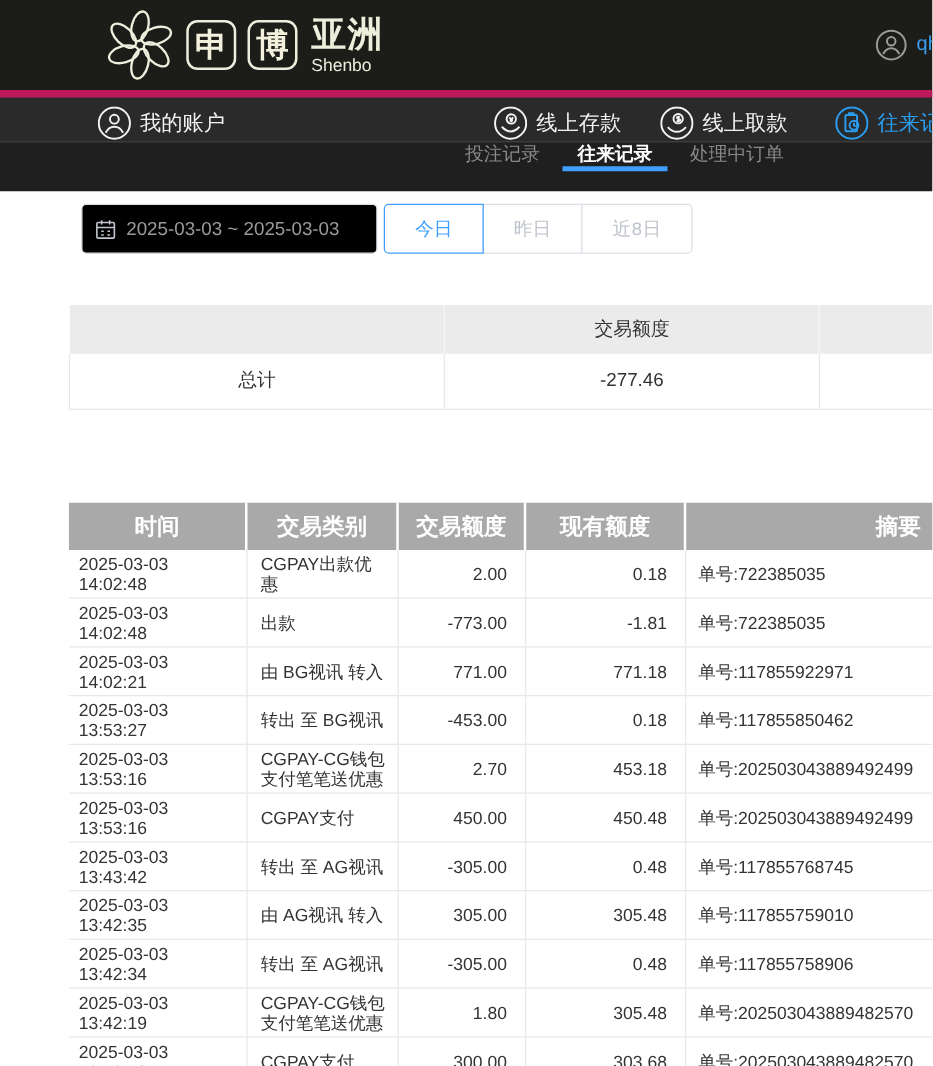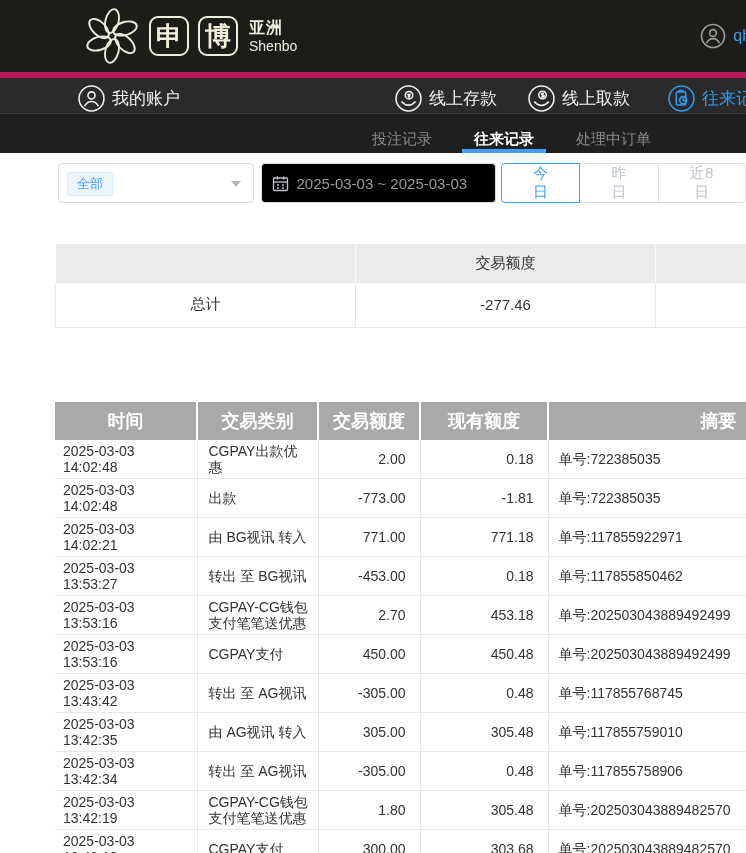--- a/index.html
+++ b/index.html
@@ -15,21 +15,21 @@
     display:flex; align-items:center;
   }
   .brand { display:flex; align-items:center; gap:9px; margin-left:84px; color:#eeeedd; cursor:pointer; }
   .brand .flower { width:56px; height:56px; }
   .brand .lbox {
     width:40px; height:40px; border:2px solid #eeeedd; border-radius:9px;
     display:flex; align-items:center; justify-content:center;
     font-size:26px; font-weight:600; color:#f2f0dd;
   }
   .brand .lregion { line-height:1; margin-left:2px; }
-  .brand .lregion .cn { font-size:16px; font-weight:700; letter-spacing:1px; }
+  .brand .lregion .cn { font-size:28px; font-weight:700; letter-spacing:1px; }
   .brand .lregion .en { font-size:14px; color:#eeeedd; margin-top:3px; }
   .user-account {
     position:absolute; right:-14px; top:0; height:72px;
     display:flex; align-items:center; gap:7px; cursor:pointer;
   }
   .user-account svg { width:26px; height:26px; color:#9a9a9a; }
   .user-account .uname { color:#3b9ff2; font-size:16px; white-space:nowrap; }
   
   .main-nav {
     position:relative; height:41px; background:#2a2a2a; border-top:6px solid #be185d;
@@ -40,21 +40,21 @@
   }
   .nav-item svg { width:27px; height:27px; }
   .nav-item.n1 { left:78px; }
   .nav-item.n2 { left:248px; }
   .nav-item.n3 { left:395px; }
   .nav-item.n4 { left:528px; }
   .nav-item.n5 { left:668px; color:#2b9df0; }
   
   .sub-nav {
     height:40px; background:#1f1f1f; border-top:1px solid #3c3c3c;
-    display:flex; align-items:flex-end; gap:18px; padding-left:360px;
+    display:flex; align-items:flex-start; gap:6px; padding-left:360px;
   }
   .sub-tab {
     display:flex; align-items:center; padding:0 12px; font-size:15px;
     color:#8a8a8a; cursor:pointer; border-bottom:4px solid transparent; white-space:nowrap;
   }
   .sub-tab.active { color:#ffffff; font-weight:700; border-bottom-color:#409eff; }
   
   .filter-row { display:flex; margin:10px 0 0 58px; height:40px; }
   .type-select {
     position:relative; width:197px; height:40px; border:1px solid #dcdfe6;
@@ -198,24 +198,20 @@
   </div>
 </nav>
 
 <div class="sub-nav">
   <div class="sub-tab">投注记录</div>
   <div class="sub-tab active">往来记录</div>
   <div class="sub-tab">处理中订单</div>
 </div>
 
 <div class="filter-row">
-  <div class="type-select">
-    <span class="type-tag">全部</span>
-    <span class="select-caret"></span>
-  </div>
   <div class="date-box">
     <svg viewBox="0 0 17 17" fill="none" stroke="currentColor" stroke-width="1.3">
       <rect x="1.5" y="3" width="14" height="12.5" rx="1"></rect>
       <line x1="1.5" y1="7" x2="15.5" y2="7"></line>
       <line x1="5.3" y1="1.2" x2="5.3" y2="4.5"></line>
       <line x1="11.7" y1="1.2" x2="11.7" y2="4.5"></line>
       <line x1="5" y1="10" x2="7" y2="10"></line>
         <line x1="10" y1="10" x2="12" y2="10"></line>
       <line x1="5" y1="13" x2="7" y2="13"></line>
         <line x1="10" y1="13" x2="12" y2="13"></line>

